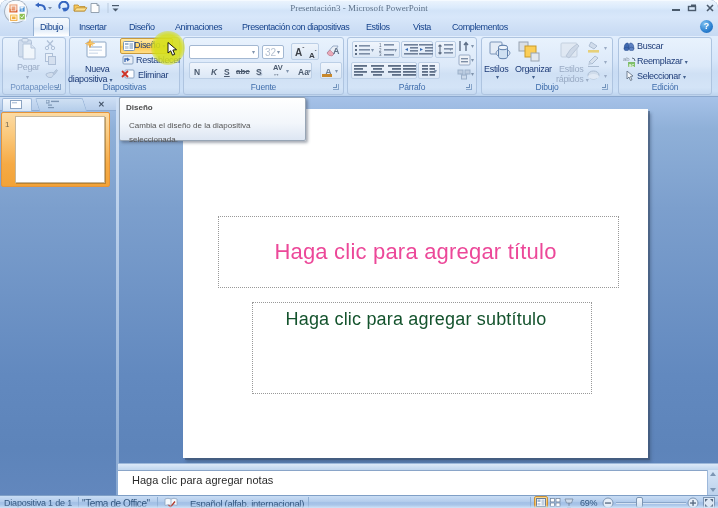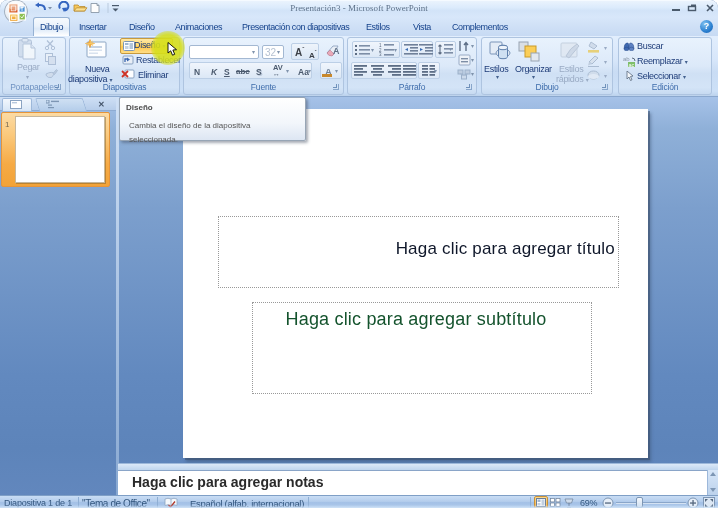--- a/index.html
+++ b/index.html
@@ -56,30 +56,30 @@
     border:1px solid #e6953a; border-radius:2px; }
   #thumb .page { position:absolute; left:13px; top:3px; width:90px; height:67px; background:#fff;
     border:1px solid #c7b79b; box-shadow:1px 1px 0 rgba(120,90,40,.45); }
   #thumb .num { position:absolute; left:3px; top:7px; font-size:8px; color:#7a6a50; }
 
   
   #slide { position:absolute; left:183px; top:12px; width:465px; height:349px; background:#fff;
     box-shadow:2px 2px 0 rgba(62,82,112,.55), 3px 4px 3px rgba(56,76,106,.45); }
   .ph { position:absolute; border:1px dotted #999; }
   #ph-title { left:35px; top:107px; width:401px; height:72px; }
-  #ph-title .t { position:absolute; width:100%; left:-3px; top:22px; text-align:right; font-size:17px; letter-spacing:0.2px; color:#0f172a; }
+  #ph-title .t { position:absolute; width:100%; left:-3px; top:22px; text-align:center; font-size:22px; letter-spacing:0.2px; color:#ec4899; }
   #ph-sub { left:69px; top:193px; width:340px; height:92px; }
   #ph-sub .t { position:absolute; width:100%; left:-6px; top:6px; text-align:center; font-size:18px; letter-spacing:0.18px; color:#14532d; }
 
   
   #notesplit { position:absolute; left:118px; top:366px; width:600px; height:7px;
     background:linear-gradient(180deg,#dce9f8,#bfd5ee); border-top:1px solid #9db8da; }
   #notes { position:absolute; left:118px; top:373px; width:589px; height:25px; background:#fff;
     border-top:1px solid #8aa5c8; }
-  #notes .t { position:absolute; left:14px; top:3px; font-size:14px; letter-spacing:0px; color:#2a2a2a;font-weight:bold; }
+  #notes .t { position:absolute; left:14px; top:3px; font-size:11px; letter-spacing:0px; color:#2a2a2a; }
   #notes-sb { position:absolute; left:707px; top:373px; width:11px; height:25px;
     background:linear-gradient(180deg,#d7e6f8,#bcd2ec); border-left:1px solid #9db8da; }
 
   
   #statusbar { position:absolute; left:0; top:495px; width:718px; height:13px;
     background:linear-gradient(180deg,#c9ddf4 0%,#b4cdec 45%,#a3c0e6 55%,#b0cbec 100%);
     border-top:1px solid #7f9fc6; font-size:9px; letter-spacing:-0.2px; color:#33567e; white-space:nowrap; }
   #statusbar:after { content:''; position:absolute; left:0; bottom:0; width:100%; height:3px; background:linear-gradient(180deg,rgba(255,255,255,0),#cfe2f6); }
 
   

